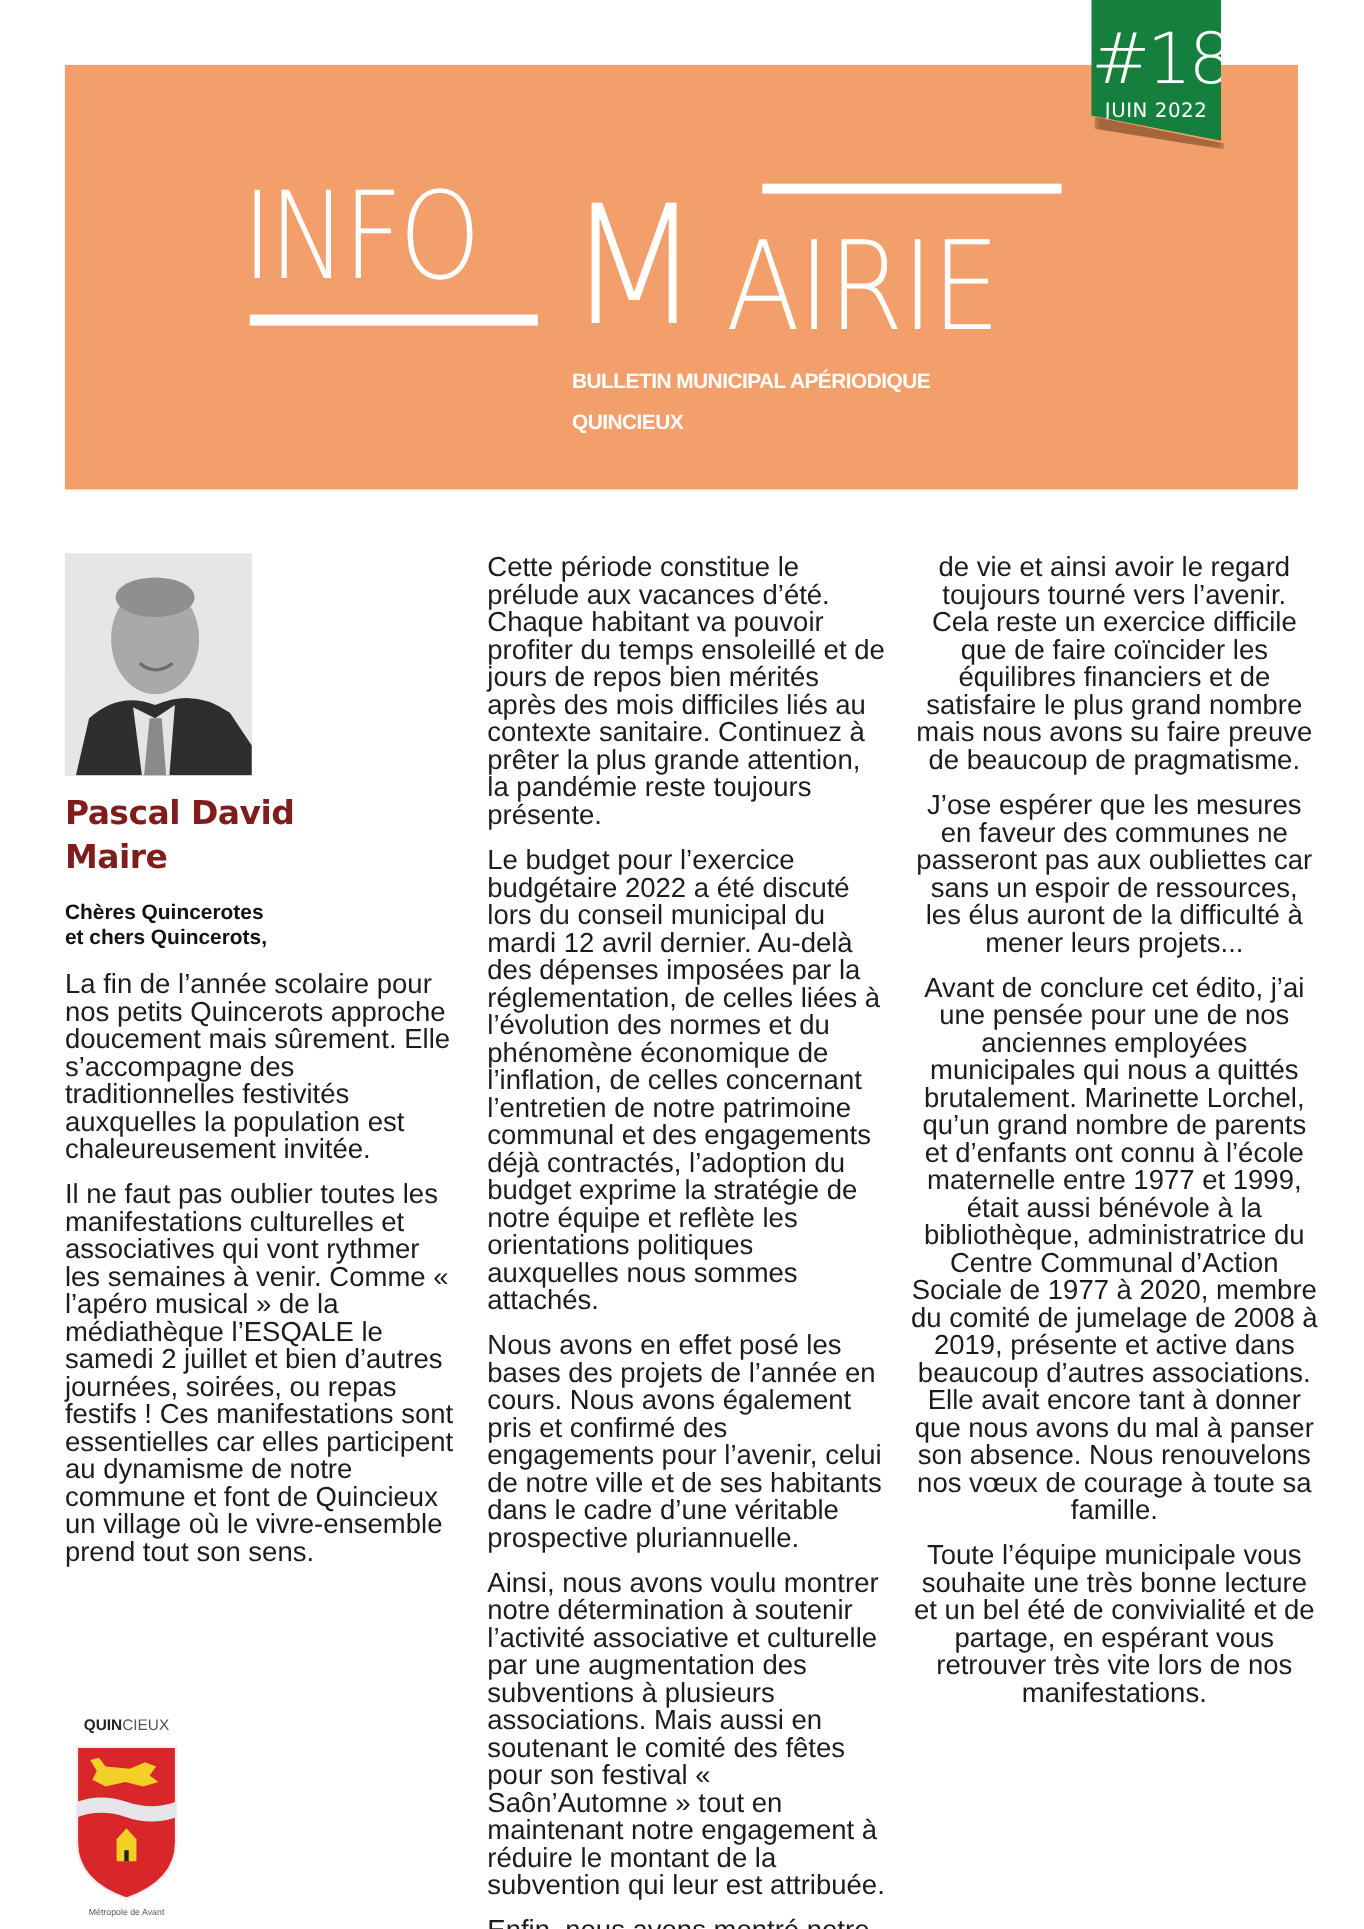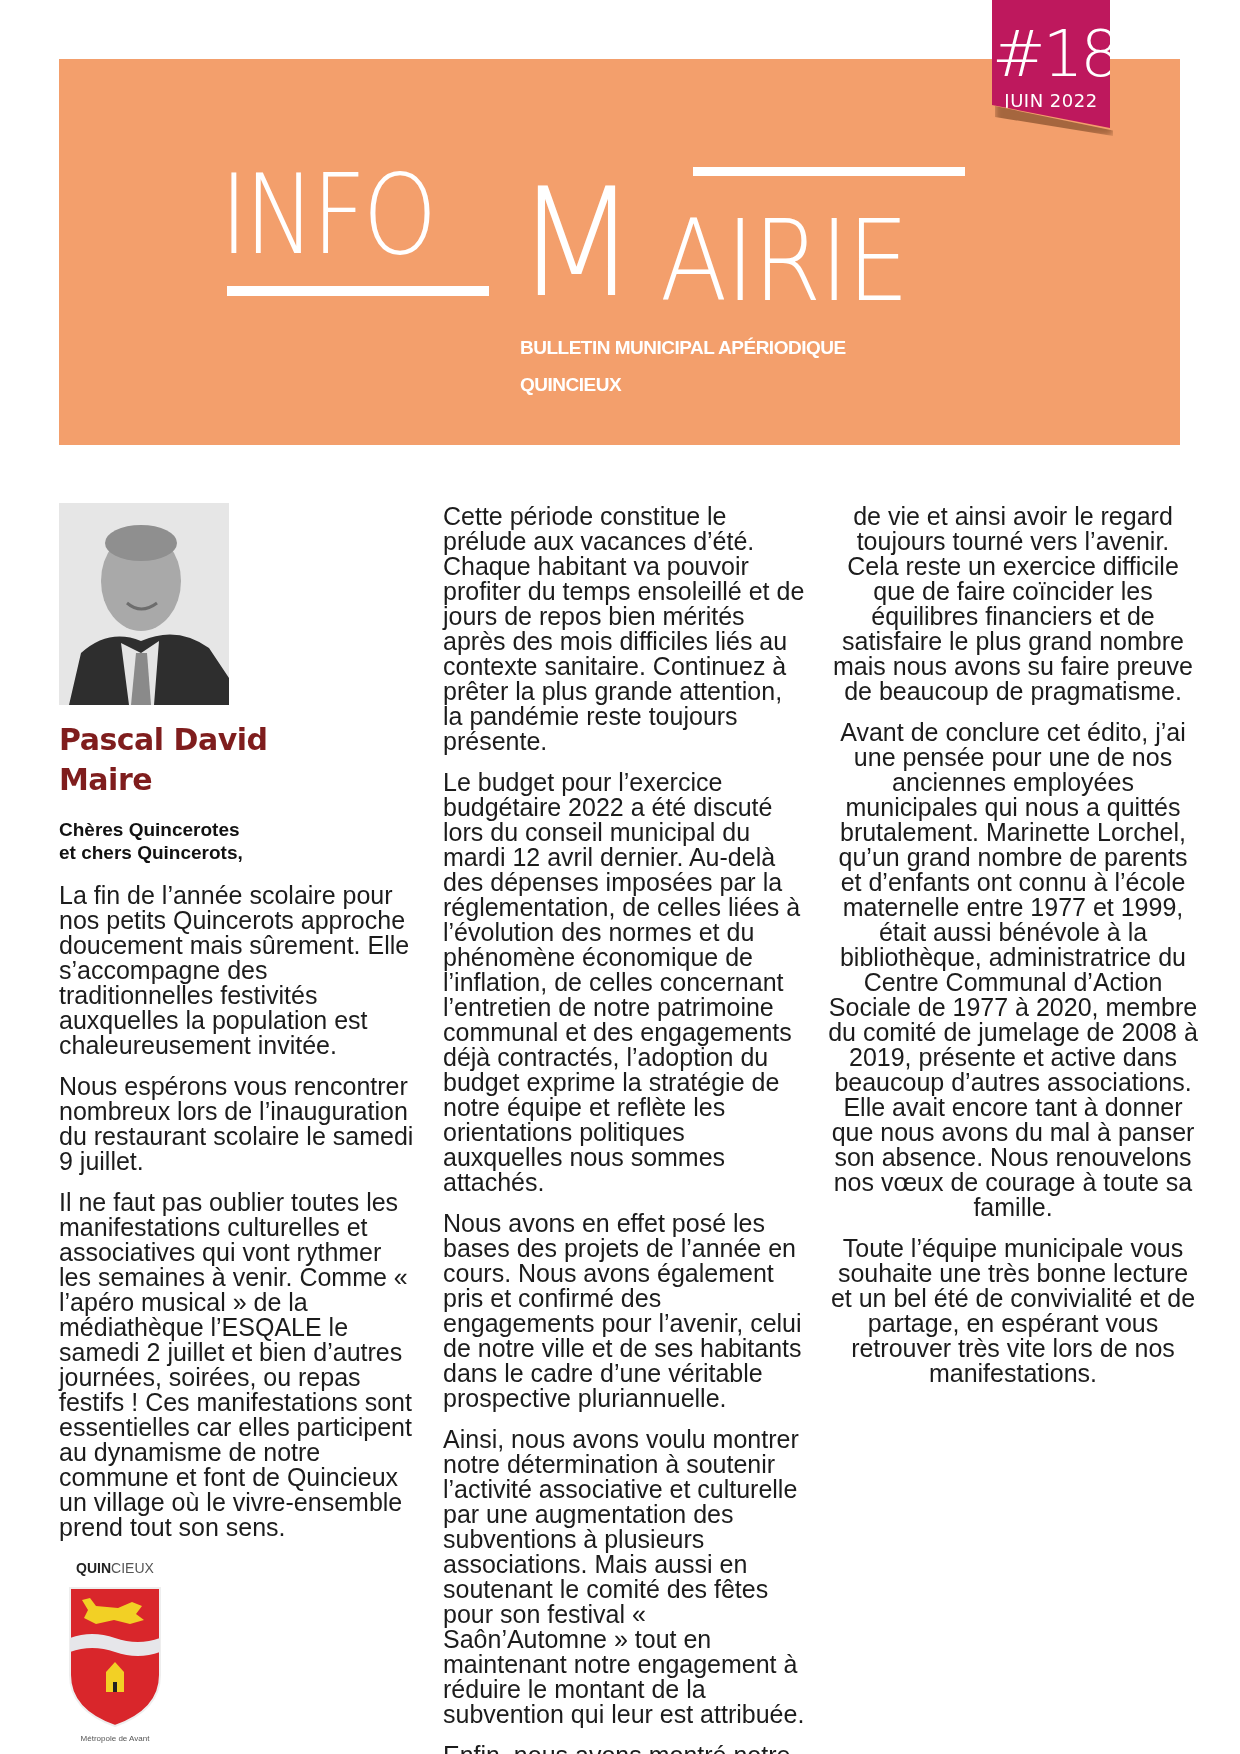--- a/index.html
+++ b/index.html
@@ -1,19 +1,19 @@
 <!DOCTYPE html>
 <html><head>
 <meta charset="utf-8">
 <style>
   html, body { margin:0; padding:0; background:#ffffff; }
   body { width:1240px; height:1754px; position:relative; overflow:hidden;
          font-family:"Liberation Sans", sans-serif; color:#1a1a1a; }
   .band { position:absolute; left:59px; top:59px; width:1121px; height:386px; background:#f39f6c; }
-  .badge { position:absolute; left:992px; top:0; width:118px; height:128px; background:#be185d;
+  .badge { position:absolute; left:992px; top:0; width:118px; height:128px; background:#15803d;
            clip-path: polygon(0 0, 100% 0, 100% 100%, 0 82%);
            filter: drop-shadow(6px 8px 6px rgba(110,60,30,0.55)); z-index:3; }
   .badge-shadow { position:absolute; left:995px; top:0; width:118px; height:136px;
            background:rgba(100,55,25,0.55); clip-path: polygon(0 78%, 100% 96%, 100% 100%, 0 86%);
            z-index:2; filter: blur(3px); }
   .badge-num { position:absolute; left:0; right:0; top:22px; text-align:center; color:#fff;
            font-family:"DejaVu Sans", sans-serif; font-weight:300; font-size:64px; line-height:64px; letter-spacing:-3px; }
   .badge-date { position:absolute; left:0; right:0; top:90px; text-align:center; color:#fff;
            font-family:"DejaVu Sans", sans-serif; font-size:18px; letter-spacing:0.5px; }
   .title-info { position:absolute; left:220px; top:160px; color:#fff; font-family:"DejaVu Sans", sans-serif;
@@ -76,34 +76,34 @@
   <div>Maire</div>
 </div>
 
 <div class="greeting">
   <div>Chères Quincerotes</div>
   <div>et chers Quincerots,</div>
 </div>
 
 <div class="col col1">
   <p>La fin de l’année scolaire pour nos petits Quincerots approche doucement mais sûrement. Elle s’accompagne des traditionnelles festivités auxquelles la population est chaleureusement invitée.</p>
-  <p>Nous espérons vous rencontrer nombreux lors de l’inauguration du restaurant scolaire le samedi 9 juillet.</p>
   <p>Il ne faut pas oublier toutes les manifestations culturelles et associatives qui vont rythmer les semaines à venir. Comme « l’apéro musical » de la médiathèque l’ESQALE le samedi 2 juillet et bien d’autres journées, soirées, ou repas festifs ! Ces manifestations sont essentielles car elles participent au dynamisme de notre commune et font de Quincieux un village où le vivre-ensemble prend tout son sens.</p>
 </div>
 
 <div class="col col2">
   <p>Cette période constitue le prélude aux vacances d’été. Chaque habitant va pouvoir profiter du temps ensoleillé et de jours de repos bien mérités après des mois difficiles liés au contexte sanitaire. Continuez à prêter la plus grande attention, la pandémie reste toujours présente.</p>
   <p>Le budget pour l’exercice budgétaire 2022 a été discuté lors du conseil municipal du mardi 12 avril dernier. Au-delà des dépenses imposées par la réglementation, de celles liées à l’évolution des normes et du phénomène économique de l’inflation, de celles concernant l’entretien de notre patrimoine communal et des engagements déjà contractés, l’adoption du budget exprime la stratégie de notre équipe et reflète les orientations politiques auxquelles nous sommes attachés.</p>
   <p>Nous avons en effet posé les bases des projets de l’année en cours. Nous avons également pris et confirmé des engagements pour l’avenir, celui de notre ville et de ses habitants dans le cadre d’une véritable prospective pluriannuelle.</p>
   <p>Ainsi, nous avons voulu montrer notre détermination à soutenir l’activité associative et culturelle par une augmentation des subventions à plusieurs associations. Mais aussi en soutenant le comité des fêtes pour son festival « Saôn’Automne » tout en maintenant notre engagement à réduire le montant de la subvention qui leur est attribuée.</p>
   <p>Enfin, nous avons montré notre ambition de moderniser notre cadre</p>
 </div>
 
 <div class="col col3">
   <p>de vie et ainsi avoir le regard toujours tourné vers l’avenir. Cela reste un exercice difficile que de faire coïncider les équilibres financiers et de satisfaire le plus grand nombre mais nous avons su faire preuve de beaucoup de pragmatisme.</p>
+  <p>J’ose espérer que les mesures en faveur des communes ne passeront pas aux oubliettes car sans un espoir de ressources, les élus auront de la difficulté à mener leurs projets...</p>
   <p>Avant de conclure cet édito, j’ai une pensée pour une de nos anciennes employées municipales qui nous a quittés brutalement. Marinette Lorchel, qu’un grand nombre de parents et d’enfants ont connu à l’école maternelle entre 1977 et 1999, était aussi bénévole à la bibliothèque, administratrice du Centre Communal d’Action Sociale de 1977 à 2020, membre du comité de jumelage de 2008 à 2019, présente et active dans beaucoup d’autres associations. Elle avait encore tant à donner que nous avons du mal à panser son absence. Nous renouvelons nos vœux de courage à toute sa famille.</p>
   <p>Toute l’équipe municipale vous souhaite une très bonne lecture et un bel été de convivialité et de partage, en espérant vous retrouver très vite lors de nos manifestations.</p>
 </div>
 
 <div class="logo">
   <div class="logo-name"><span>QUIN</span><span class="light">CIEUX</span></div>
   <svg width="110" height="150" viewBox="0 0 110 150" style="display:block;margin-top:4px;">
     <path d="M10 8 L100 8 L100 95 Q100 130 55 146 Q10 130 10 95 Z" fill="#d9262b" stroke="#eee" stroke-width="2"></path>
     <path d="M10 58 Q32 50 55 58 Q78 66 100 58 L100 72 Q78 80 55 72 Q32 64 10 72 Z" fill="#e6e6ea"></path>
     <path d="M22 20 L30 18 L36 26 L58 28 L72 22 L82 26 L76 34 L84 40 L70 44 L54 40 L36 44 L24 38 L28 30 Z" fill="#f2d025"></path>

